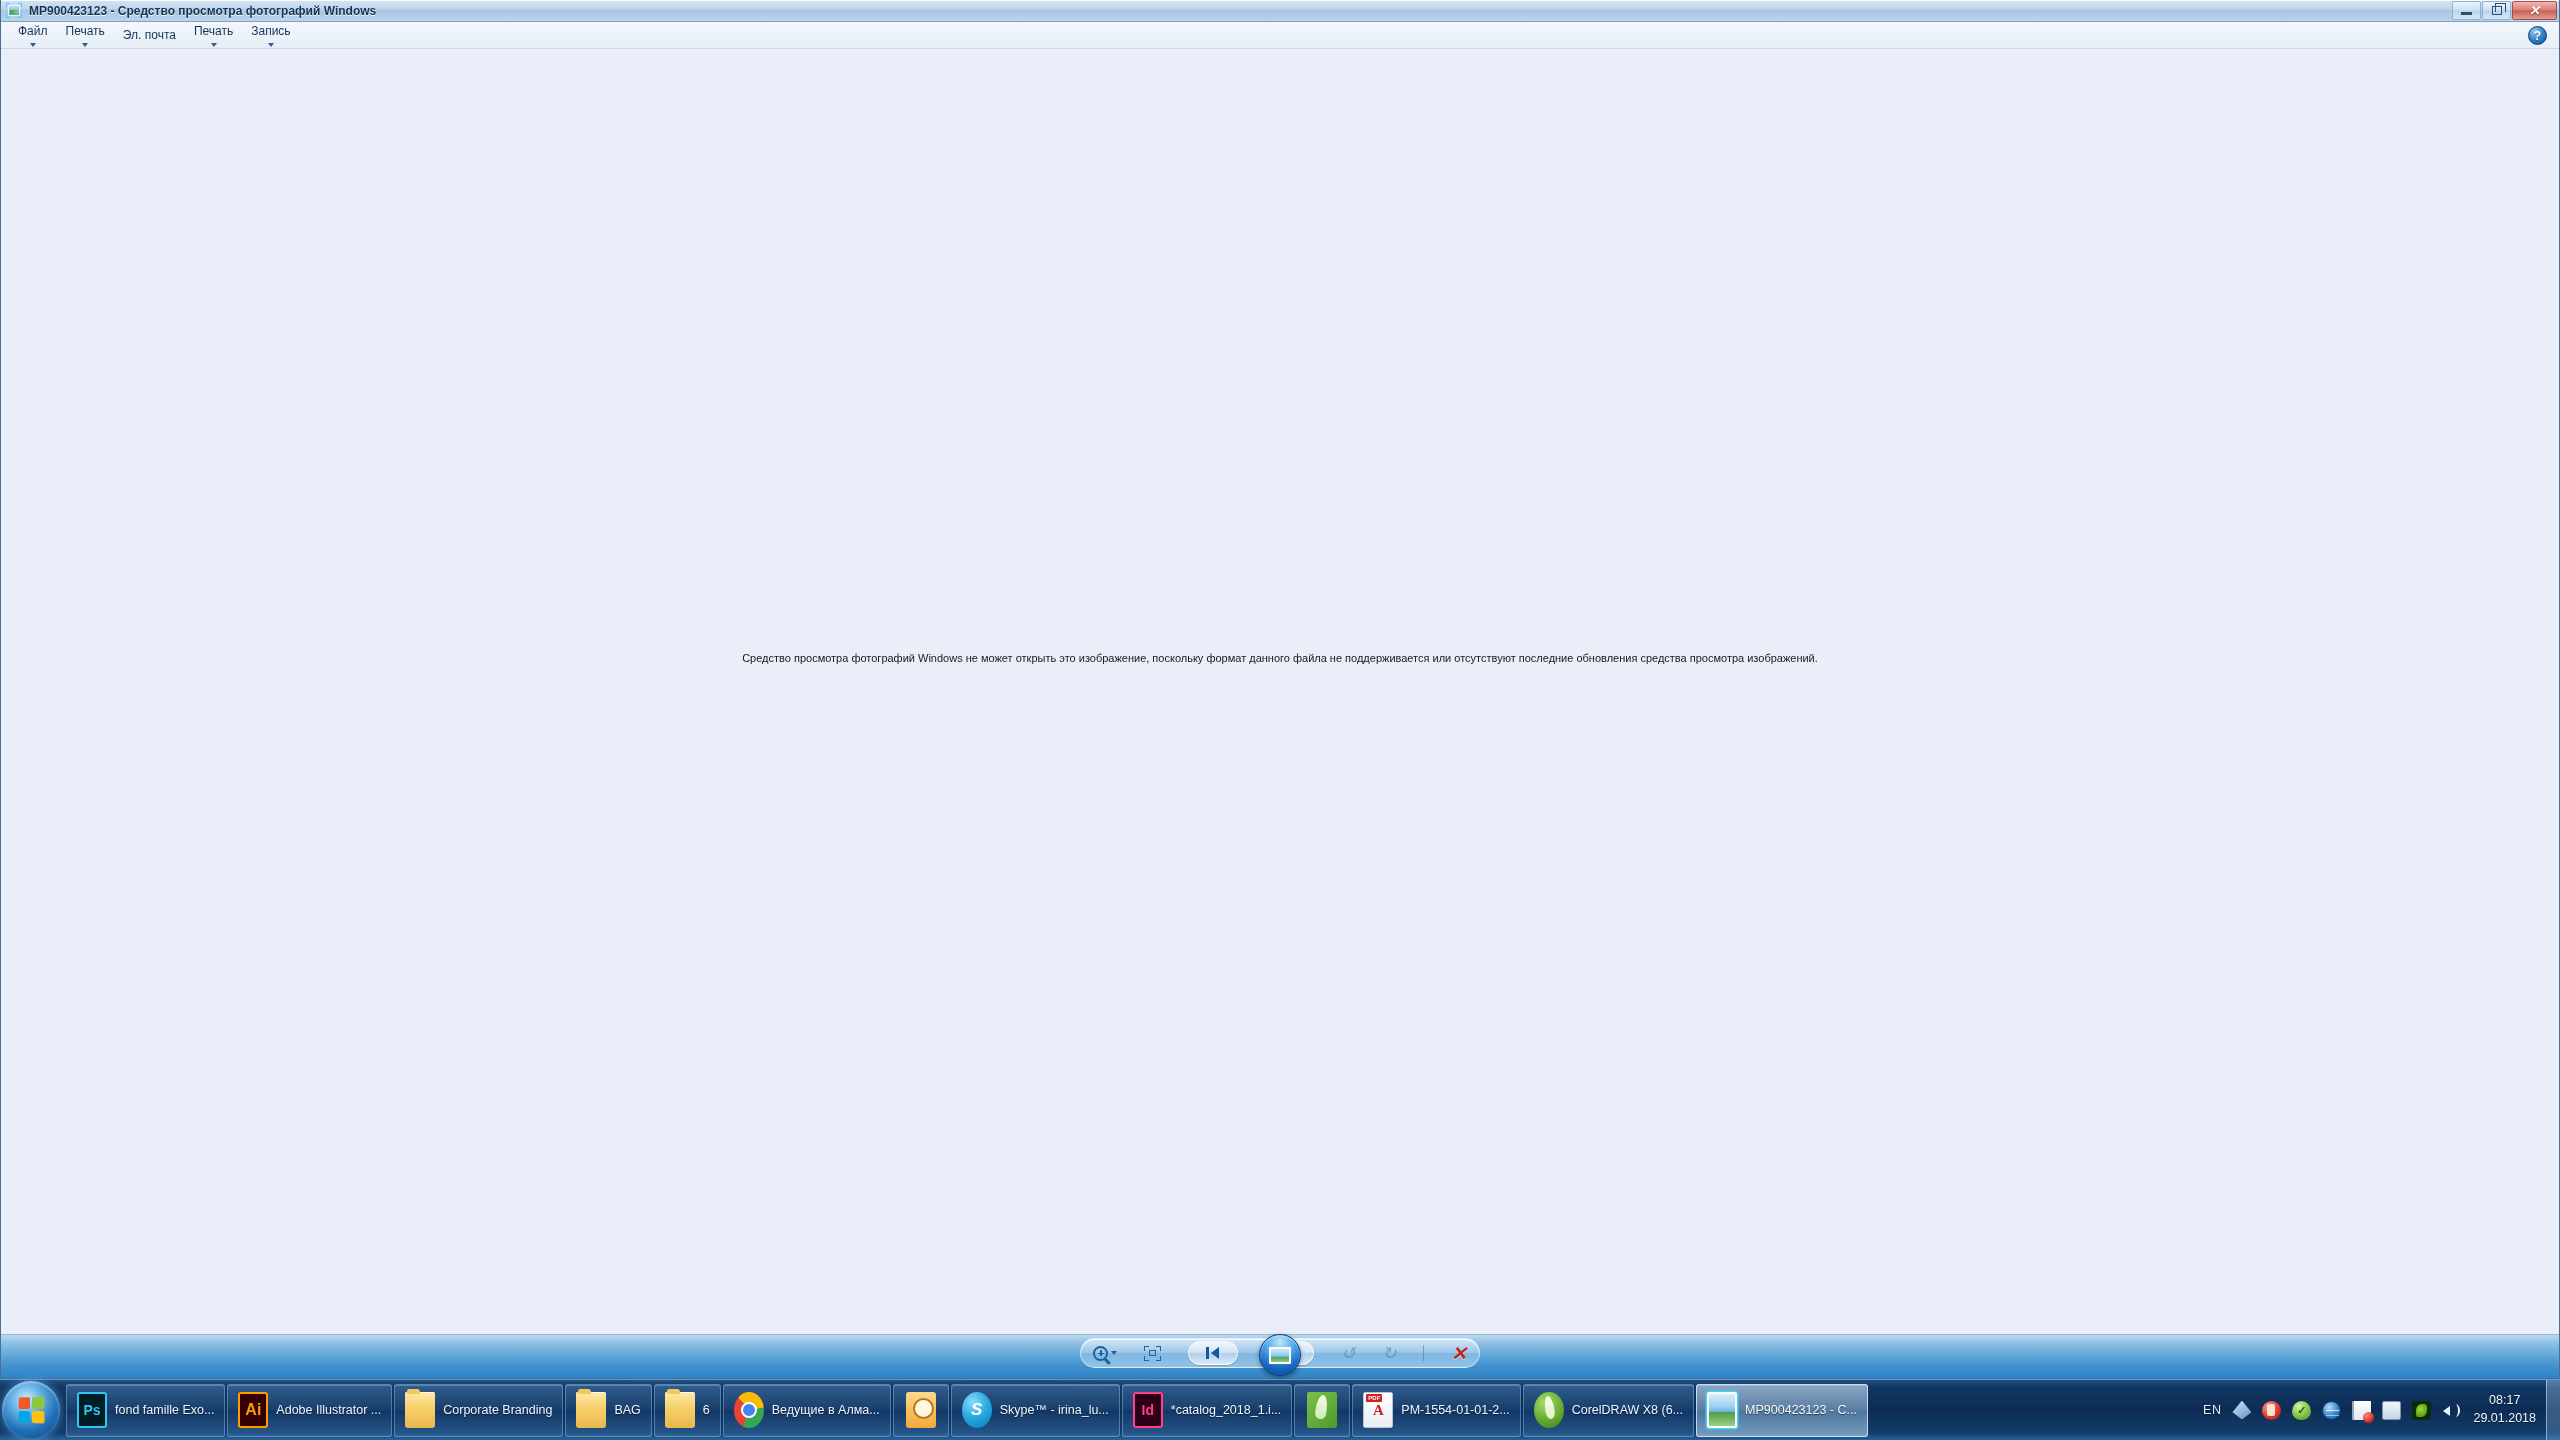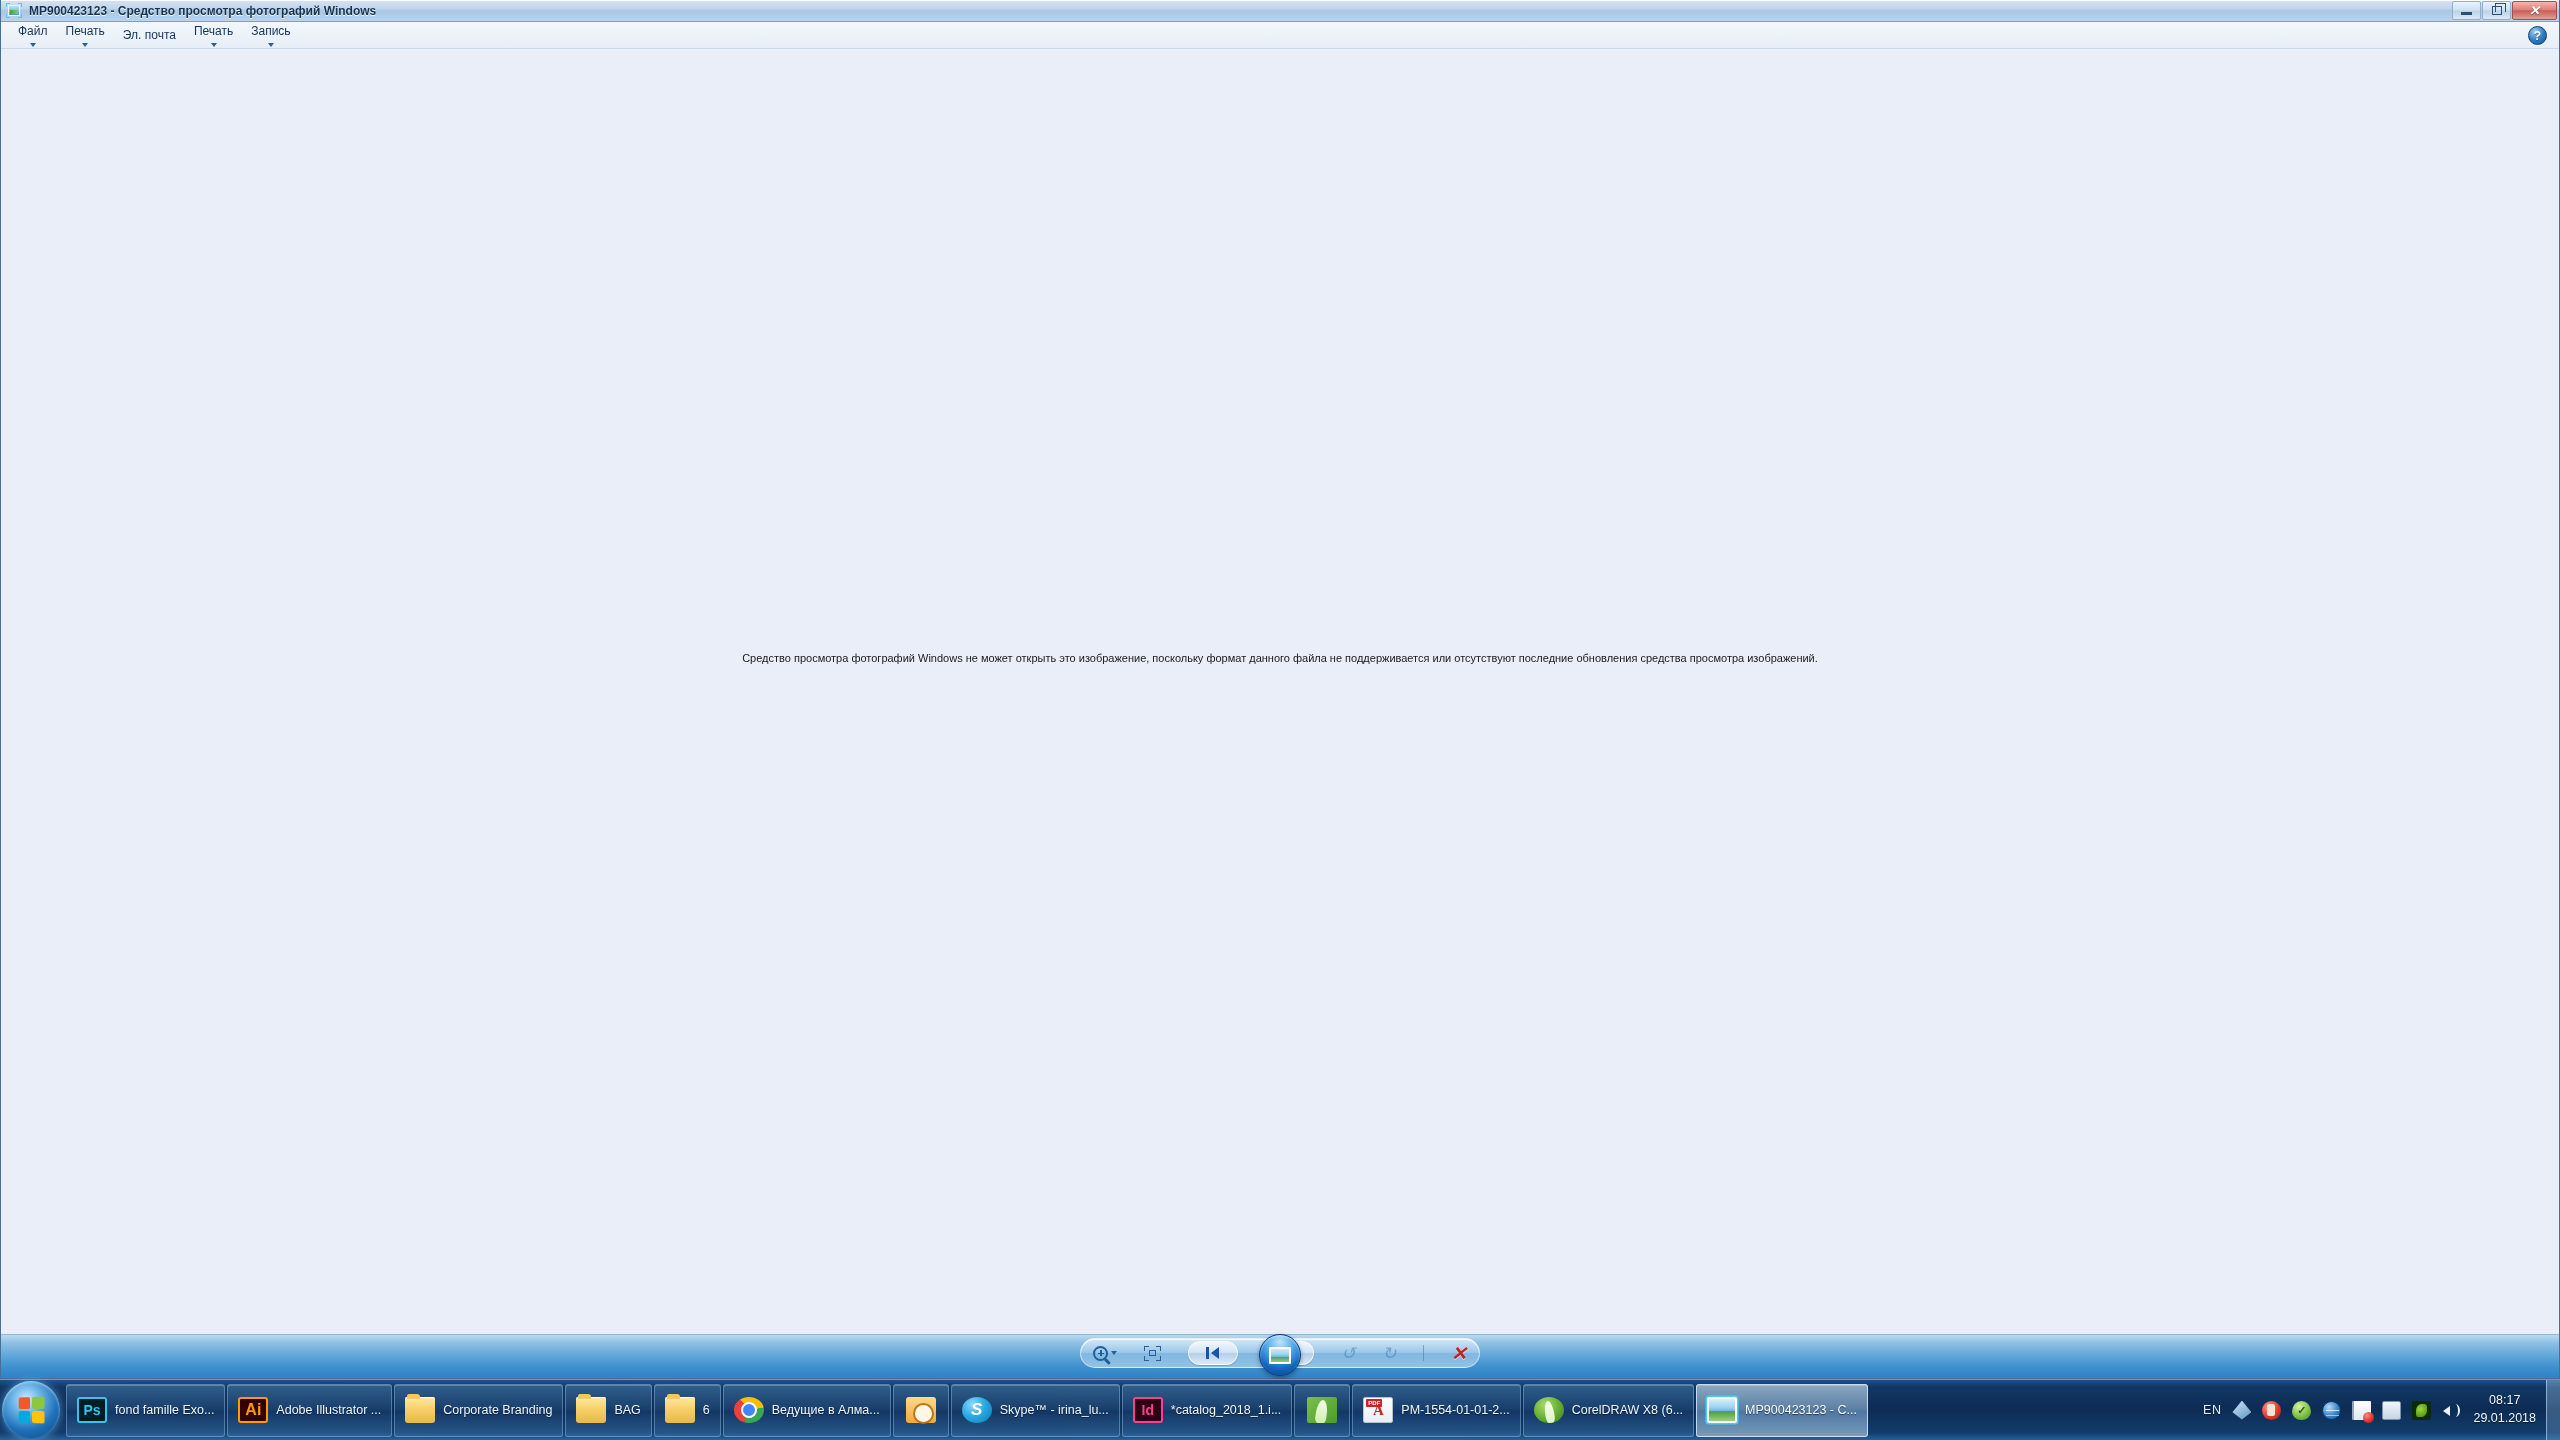--- a/index.html
+++ b/index.html
@@ -375,21 +375,21 @@
   .task-btn.active {
     background: linear-gradient(180deg, rgba(215,235,252,.62) 0%, rgba(170,210,242,.5) 48%, rgba(140,190,232,.52) 52%, rgba(200,228,248,.55) 100%);
     border-color: rgba(220,238,255,.8);
     color: #f7fbff;
   }
   .task-btn.noLabel { padding: 0 12px; }
   .task-btn .tlabel { text-shadow: 0 1px 1px rgba(0,0,0,.55); }
 
   .app-ico {
     flex: 0 0 30px;
-    width: 30px; height: 26px;
+    width: 30px; height: 36px;
     border-radius: 3px;
     display: flex; align-items: center; justify-content: center;
     font-size: 15px; font-weight: bold;
     position: relative;
   }
   .ico-ps { background:#001d26; color:#31c5f0; border:2px solid #31c5f0; font-size:14px; }
   .ico-ai { background:#330000; color:#ff9a00; border:2px solid #ff9a00; font-size:16px; }
   .ico-id { background:#2b0015; color:#ff3f8e; border:2px solid #ff3f8e; font-size:14px; }
   .ico-folder {
     background: linear-gradient(180deg,#ffe9a8 0%,#f7d06a 45%,#e8b84a 100%);

